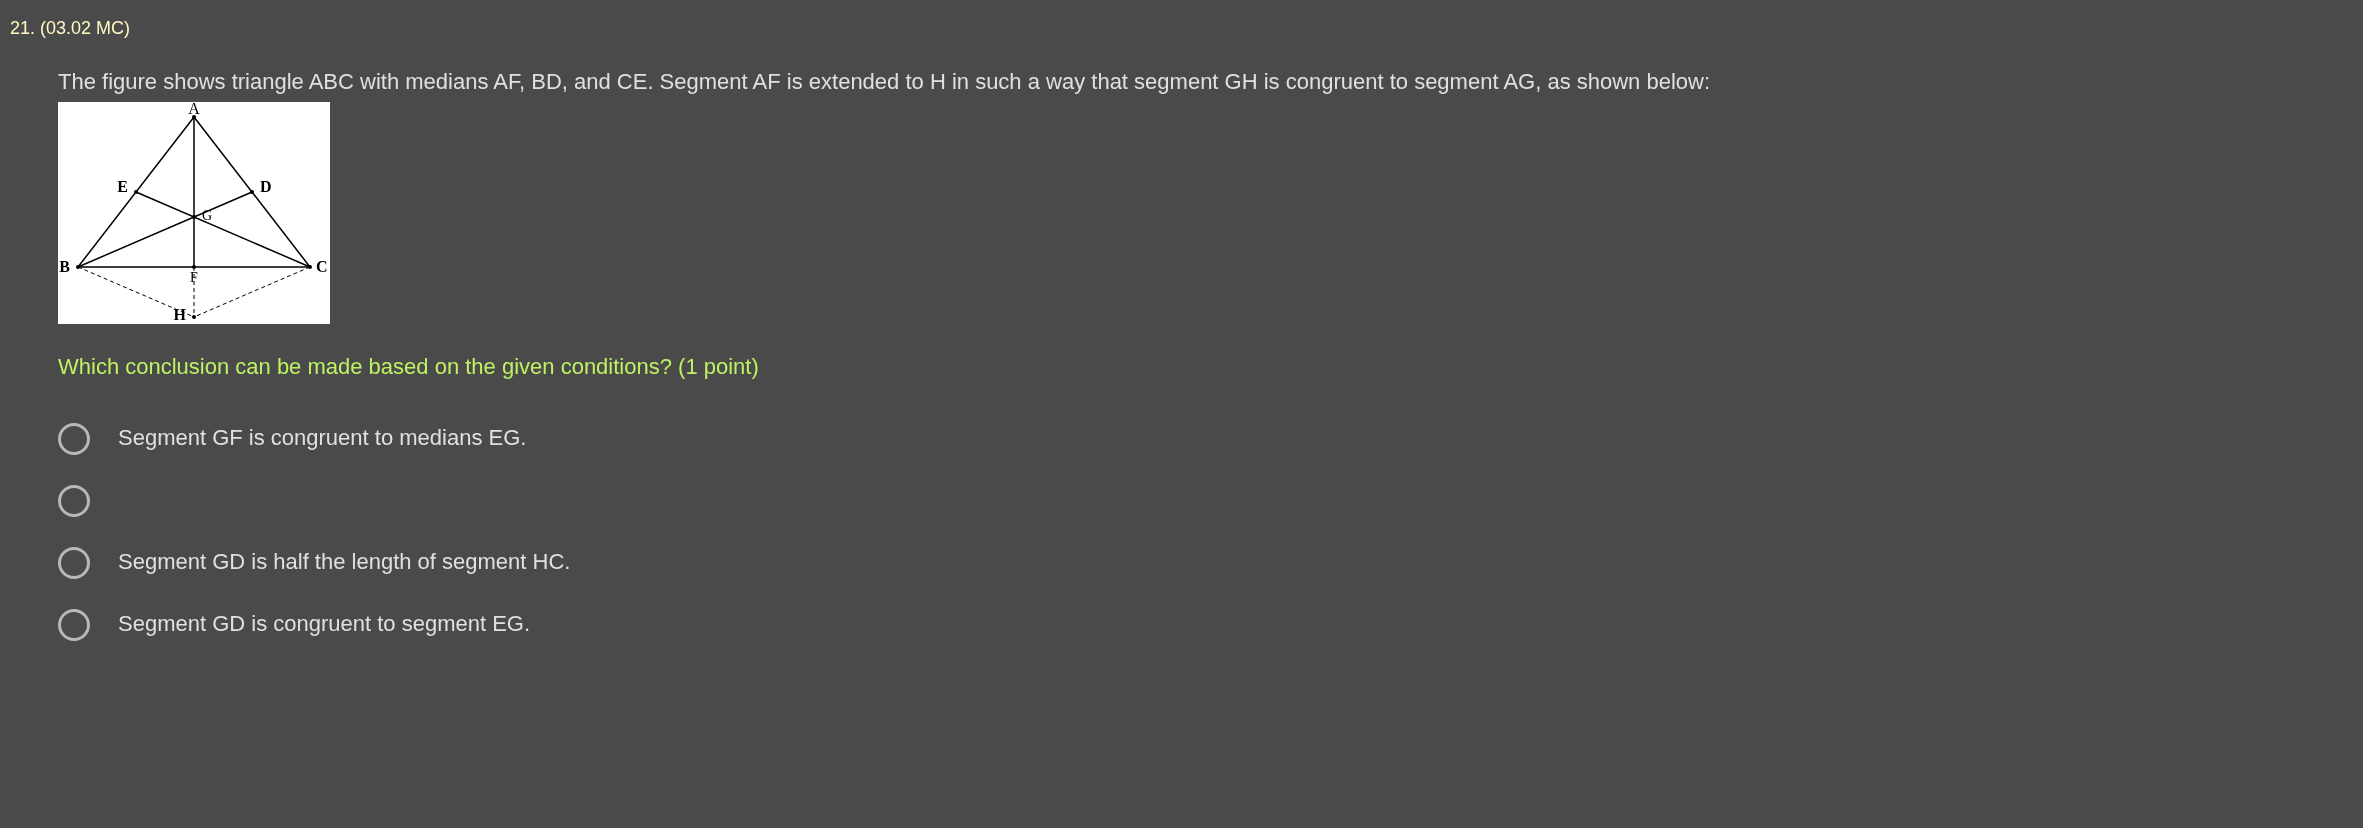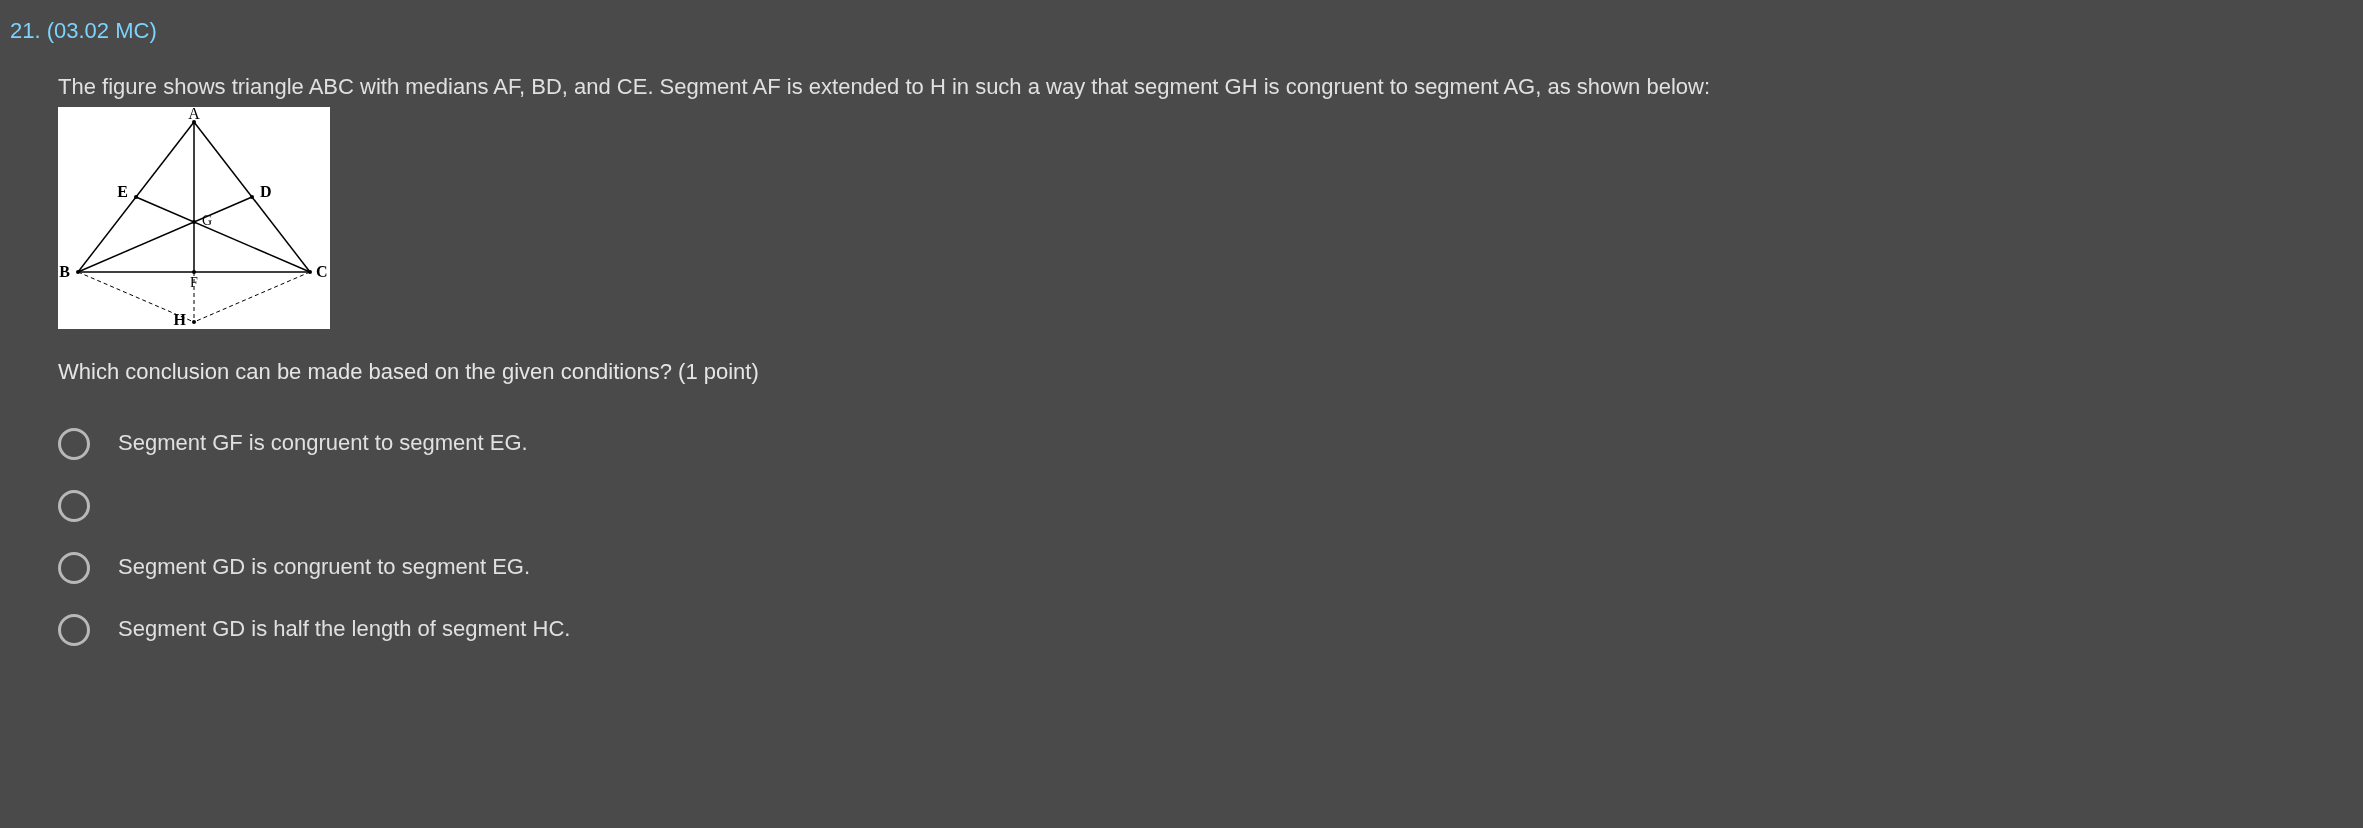--- a/index.html
+++ b/index.html
@@ -10,23 +10,23 @@
     body {
       background-color: #4a4a4a;
       color: #e0e0e0;
       font-family: Arial, Helvetica, sans-serif;
       font-size: 22px;
       padding: 18px 10px;
       width: 2363px;
       min-height: 828px;
     }
     .question-number {
-      color: #7dd3fc;
+      color: #fef9c3;
       margin-bottom: 28px;
-      font-size: 22px;
+      font-size: 18px;
     }
     .question-body {
       padding-left: 48px;
     }
     .question-text {
       color: #e0e0e0;
       margin-bottom: 4px;
       line-height: 1.4;
     }
     .figure-container {
@@ -36,21 +36,21 @@
       margin-bottom: 28px;
       display: flex;
       align-items: center;
       justify-content: center;
     }
     .figure-svg {
       width: 100%;
       height: 100%;
     }
     .prompt-text {
-      color: #e5e5e5;
+      color: #bef264;
       margin-bottom: 40px;
       line-height: 1.4;
     }
     .options {
       padding-left: 0;
     }
     .option {
       display: flex;
       align-items: center;
       margin-bottom: 30px;
@@ -112,27 +112,27 @@
       <text x="144" y="118" text-anchor="start" font-size="14" font-family="serif" fill="#000">G</text>
       <text x="128" y="218" text-anchor="end" font-size="16" font-family="serif" font-weight="bold" fill="#000">H</text>
     </svg>
   </div>
 
   <div class="prompt-text">Which conclusion can be made based on the given conditions? (1 point)</div>
 
   <div class="options">
     <div class="option">
       <span class="radio-circle"></span>
-      <span class="option-text">Segment GF is congruent to segment EG.</span>
+      <span class="option-text">Segment GF is congruent to medians EG.</span>
     </div>
     <div class="option">
       <span class="radio-circle"></span>
     </div>
     <div class="option">
       <span class="radio-circle"></span>
-      <span class="option-text">Segment GD is congruent to segment EG.</span>
+      <span class="option-text">Segment GD is half the length of segment HC.</span>
     </div>
     <div class="option">
       <span class="radio-circle"></span>
-      <span class="option-text">Segment GD is half the length of segment HC.</span>
+      <span class="option-text">Segment GD is congruent to segment EG.</span>
     </div>
   </div>
 </div>
 
 </body></html>

